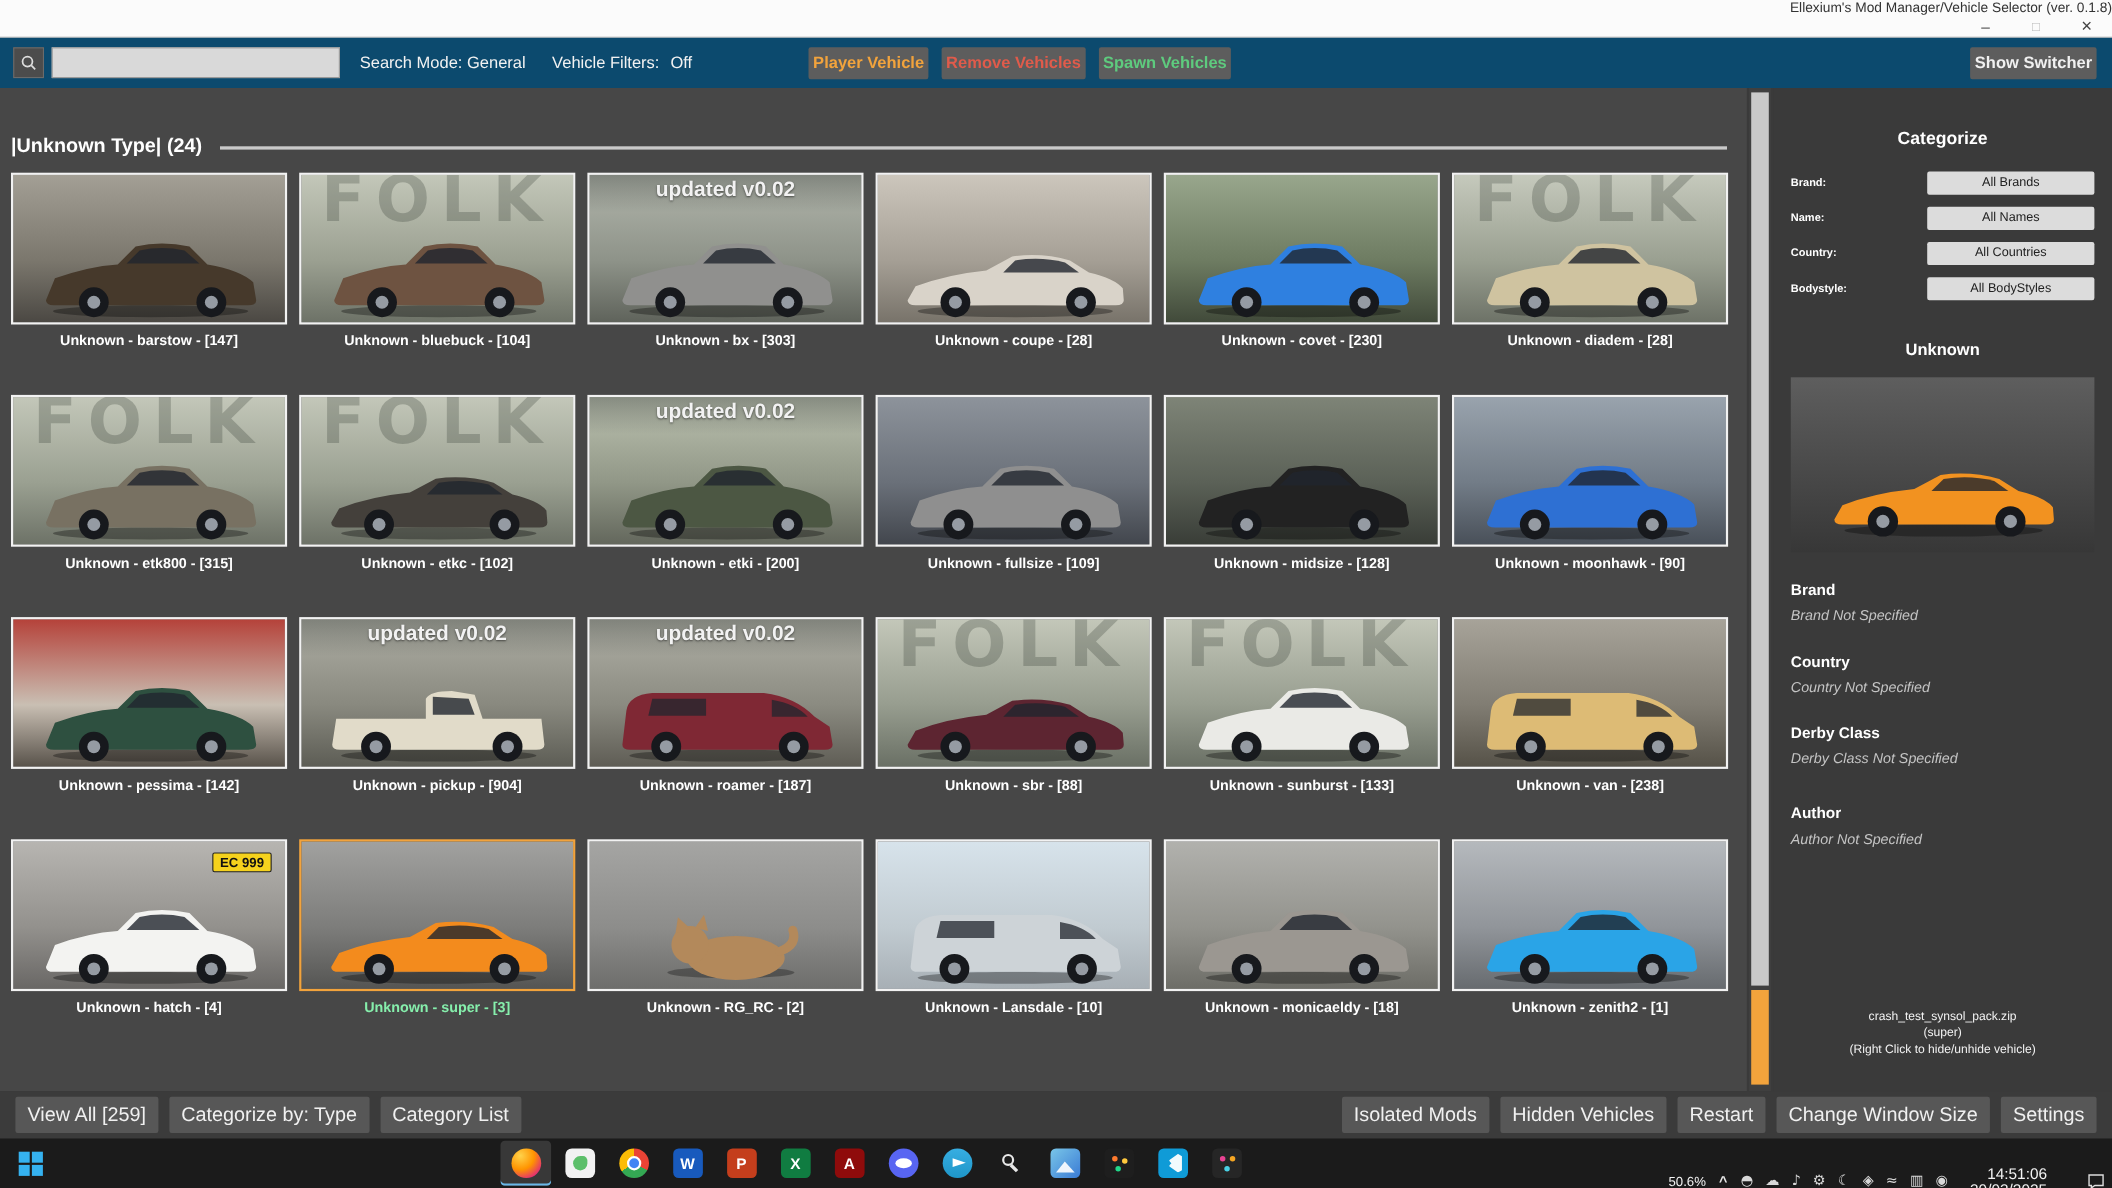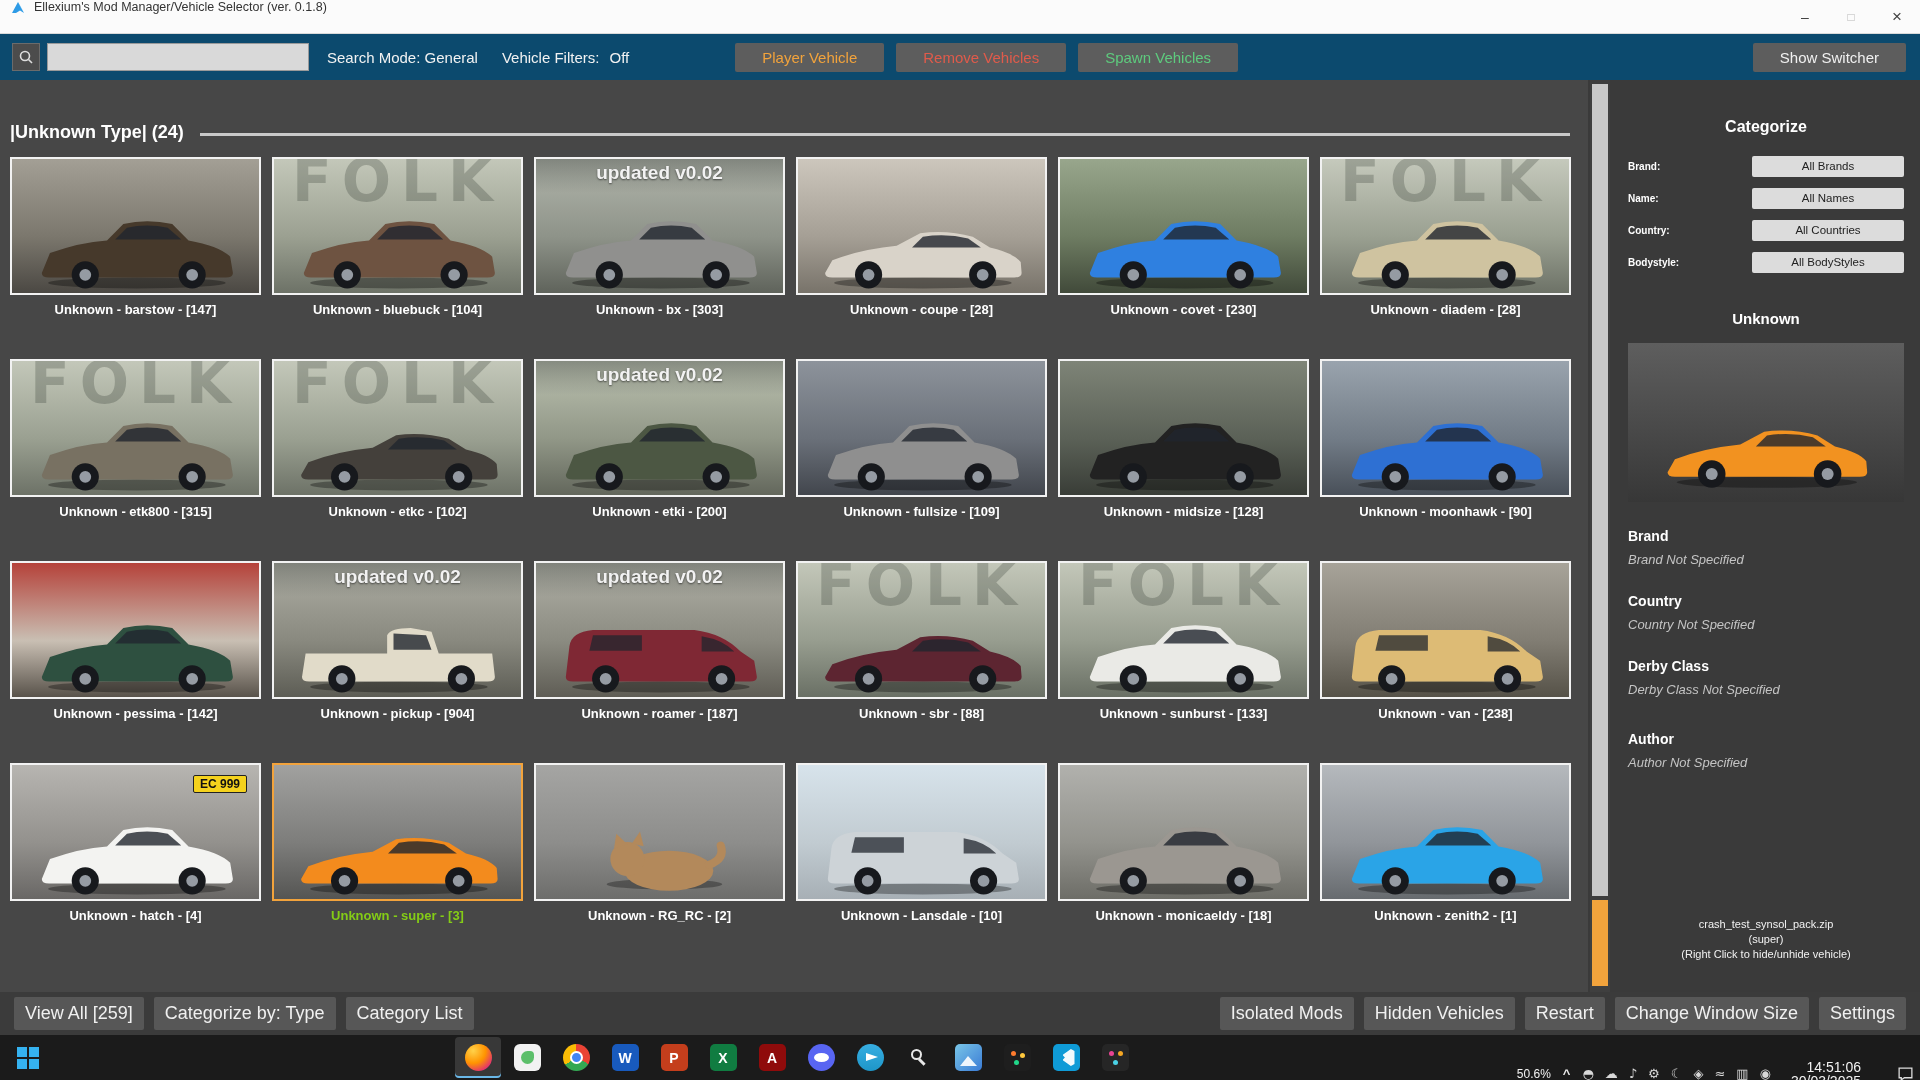--- a/index.html
+++ b/index.html
@@ -1,52 +1,52 @@
 <!DOCTYPE html>
 <html><head>
 <meta charset="utf-8">
 <style>
   html,body{margin:0;padding:0;}
   body{width:1920px;height:1080px;position:relative;overflow:hidden;background:#3a3a3a;font-family:"Liberation Sans",sans-serif;}
   button{font-family:inherit;cursor:default;}
 
   
-  .titlebar{position:absolute;top:0;left:0;right:0;height:33px;background:#fbfbfb;border-bottom:1px solid #dadada;display:flex;align-items:flex-start;z-index:5;}
+  .titlebar{position:absolute;top:0;left:0;right:0;height:33px;background:#fbfbfb;border-bottom:1px solid #dadada;display:flex;align-items:flex-end;z-index:5;flex-direction:column;}
   .app-logo{width:16px;height:16px;margin:0 8px 0 10px;}
   .title-text{font-size:12.5px;color:#333;}
   .win-controls{margin-left:auto;display:flex;height:100%;}
   .win-btn{width:46px;display:flex;align-items:center;justify-content:center;font-size:14px;color:#444;}
   .win-btn.max{color:#b9b9b9;font-size:12px;}
   .win-btn.close{font-size:17px;}
 
   
   .toolbar{position:absolute;top:34px;left:0;right:0;height:46px;background:#0c4a6e;display:flex;align-items:center;padding:0 12px;z-index:4;}
   .search-btn{width:28px;height:28px;background:#4c4c4c;border:1px solid #6b6b6b;display:flex;align-items:center;justify-content:center;margin-right:7px;padding:0;}
   .search-input{width:248px;height:26px;background:#d9d9d9;border:1px solid #9a9a9a;margin-right:18px;font-size:13px;padding:0 6px;color:#222;}
   .tb-text{font-size:15px;color:#f2f2f2;margin-right:24px;white-space:pre;}
   .filters-val{margin-left:10px;}
   .tb-group{margin-left:82px;display:flex;}
-  .tb-btn{font-size:15px;background:#5d5d5d;border:none;border-radius:2px;padding:6px 27px;margin-right:12px;color:#f0f0f0;}
+  .tb-btn{font-size:15px;background:#5d5d5d;border:none;border-radius:2px;padding:6px 4px;margin-right:12px;color:#f0f0f0;font-weight:bold;}
   .tb-btn.player{color:#f2a33c;}
   .tb-btn.remove{color:#e05b4b;}
   .tb-btn.spawn{color:#5ecb7e;}
   .tb-btn.switcher{margin-left:auto;margin-right:2px;color:#f0f0f0;}
 
   
   .main{position:absolute;top:80px;left:0;right:0;bottom:88px;}
   .content{position:absolute;left:0;top:0;width:1588px;height:100%;background:#474747;padding:0 10px;overflow:hidden;box-sizing:border-box;}
   .section-header{display:flex;align-items:center;padding-top:42px;}
   .section-title{font-size:18px;font-weight:bold;color:#fff;white-space:pre;}
   .section-rule{flex:1;height:3px;background:#c9c9c9;margin:3px 8px 0 16px;}
   .grid{display:grid;grid-template-columns:repeat(6,251px);column-gap:11px;row-gap:42px;margin-top:14px;}
   .card{width:251px;}
   .thumb{height:138px;border:2px solid #f2f2f2;position:relative;overflow:hidden;box-sizing:border-box;}
   .card.selected .thumb{border-color:#f2a33c;}
   .label{margin-top:7px;text-align:center;font-size:13px;font-weight:bold;color:#fff;}
-  .card.selected .label{color:#84cc16;}
+  .card.selected .label{color:#86efac;}
   .car-svg{position:absolute;left:50%;transform:translateX(-50%);bottom:3px;width:88%;}
   .cat-svg{width:72%;bottom:6px;}
   .ov-folk{position:absolute;top:-12px;left:0;right:0;text-align:center;font-size:58px;font-weight:bold;letter-spacing:10px;color:rgba(40,46,38,0.25);font-family:"DejaVu Sans",sans-serif;}
   .ov-updated{position:absolute;top:0;left:0;right:0;text-align:center;padding:3px 0 9px;font-size:19px;font-weight:bold;color:#f2f2f2;text-shadow:0 1px 2px rgba(0,0,0,.55);background:linear-gradient(rgba(80,85,80,.5),rgba(80,85,80,0));}
   .ov-plate{position:absolute;top:10px;right:12px;background:#f5d21d;color:#111;font-size:12px;font-weight:bold;padding:1px 6px;border:1px solid #222;border-radius:2px;}
 
   
   .scrollbar{position:absolute;left:1590px;top:0;width:20px;height:100%;background:#3f3f3f;}
   .sb-thumb{position:absolute;left:2px;right:2px;top:4px;height:812px;background:#c9c9c9;}
   .sb-orange{position:absolute;left:2px;right:2px;top:820px;height:86px;background:#f2a33c;}

